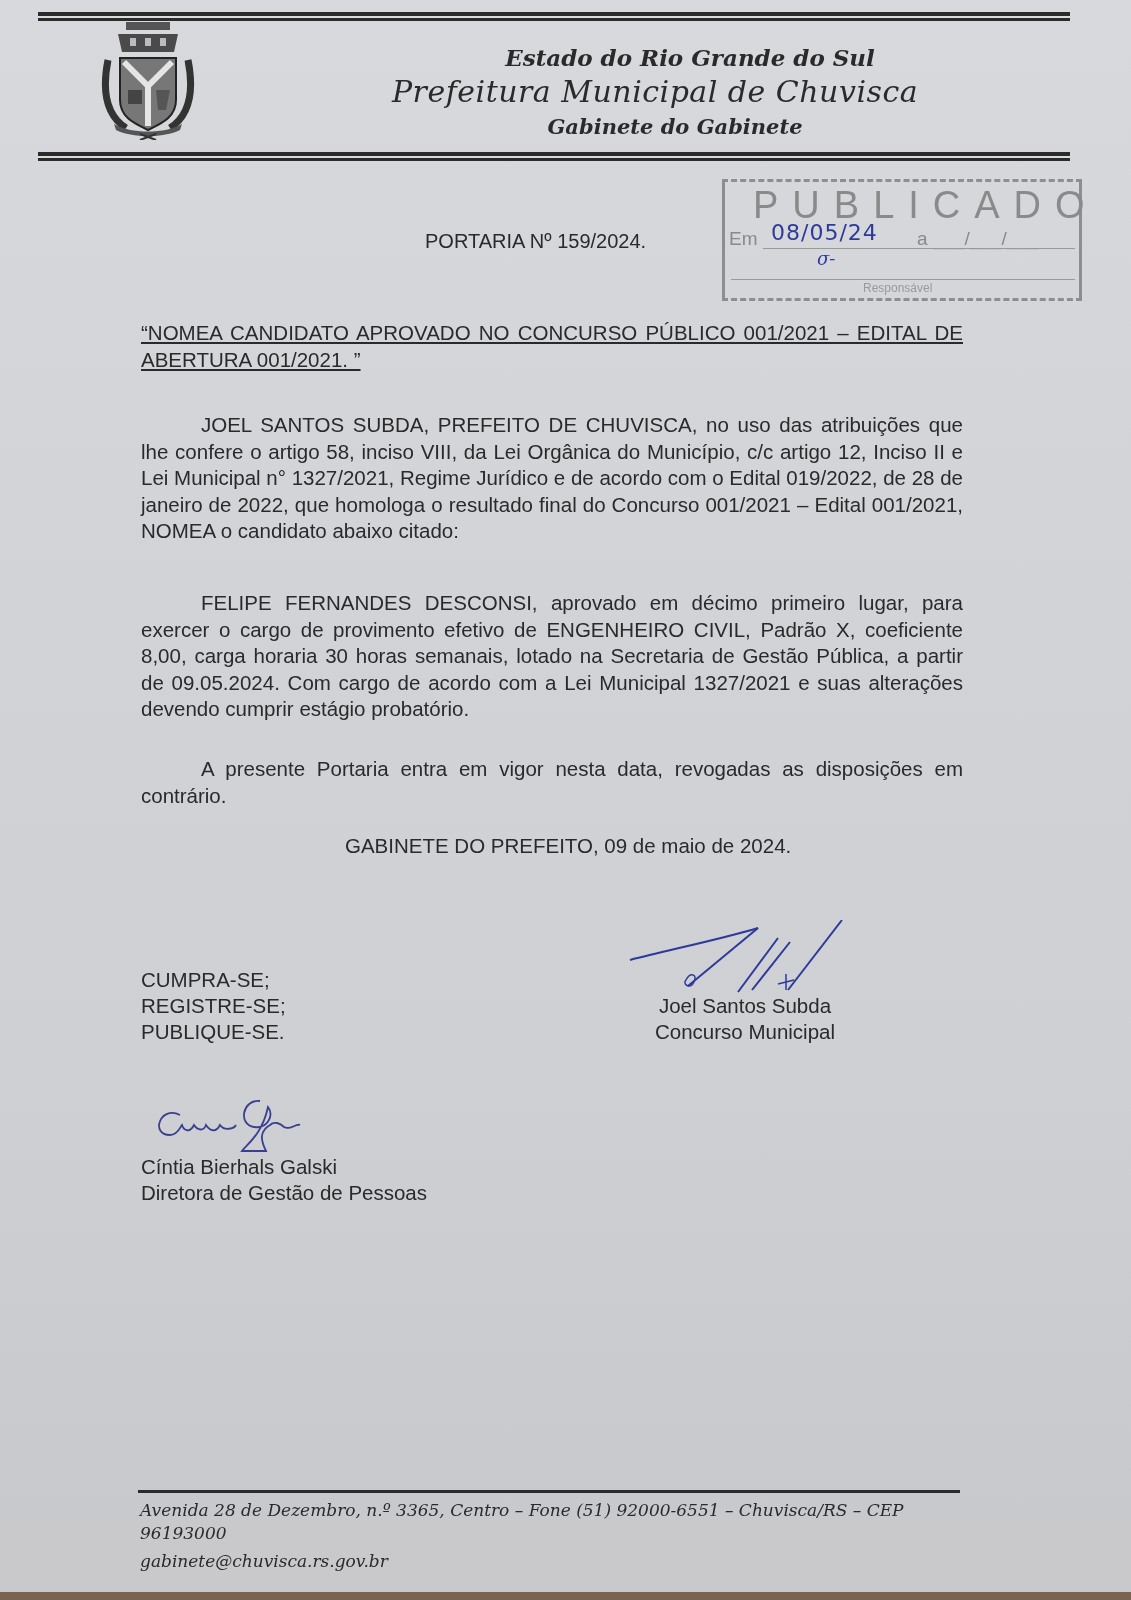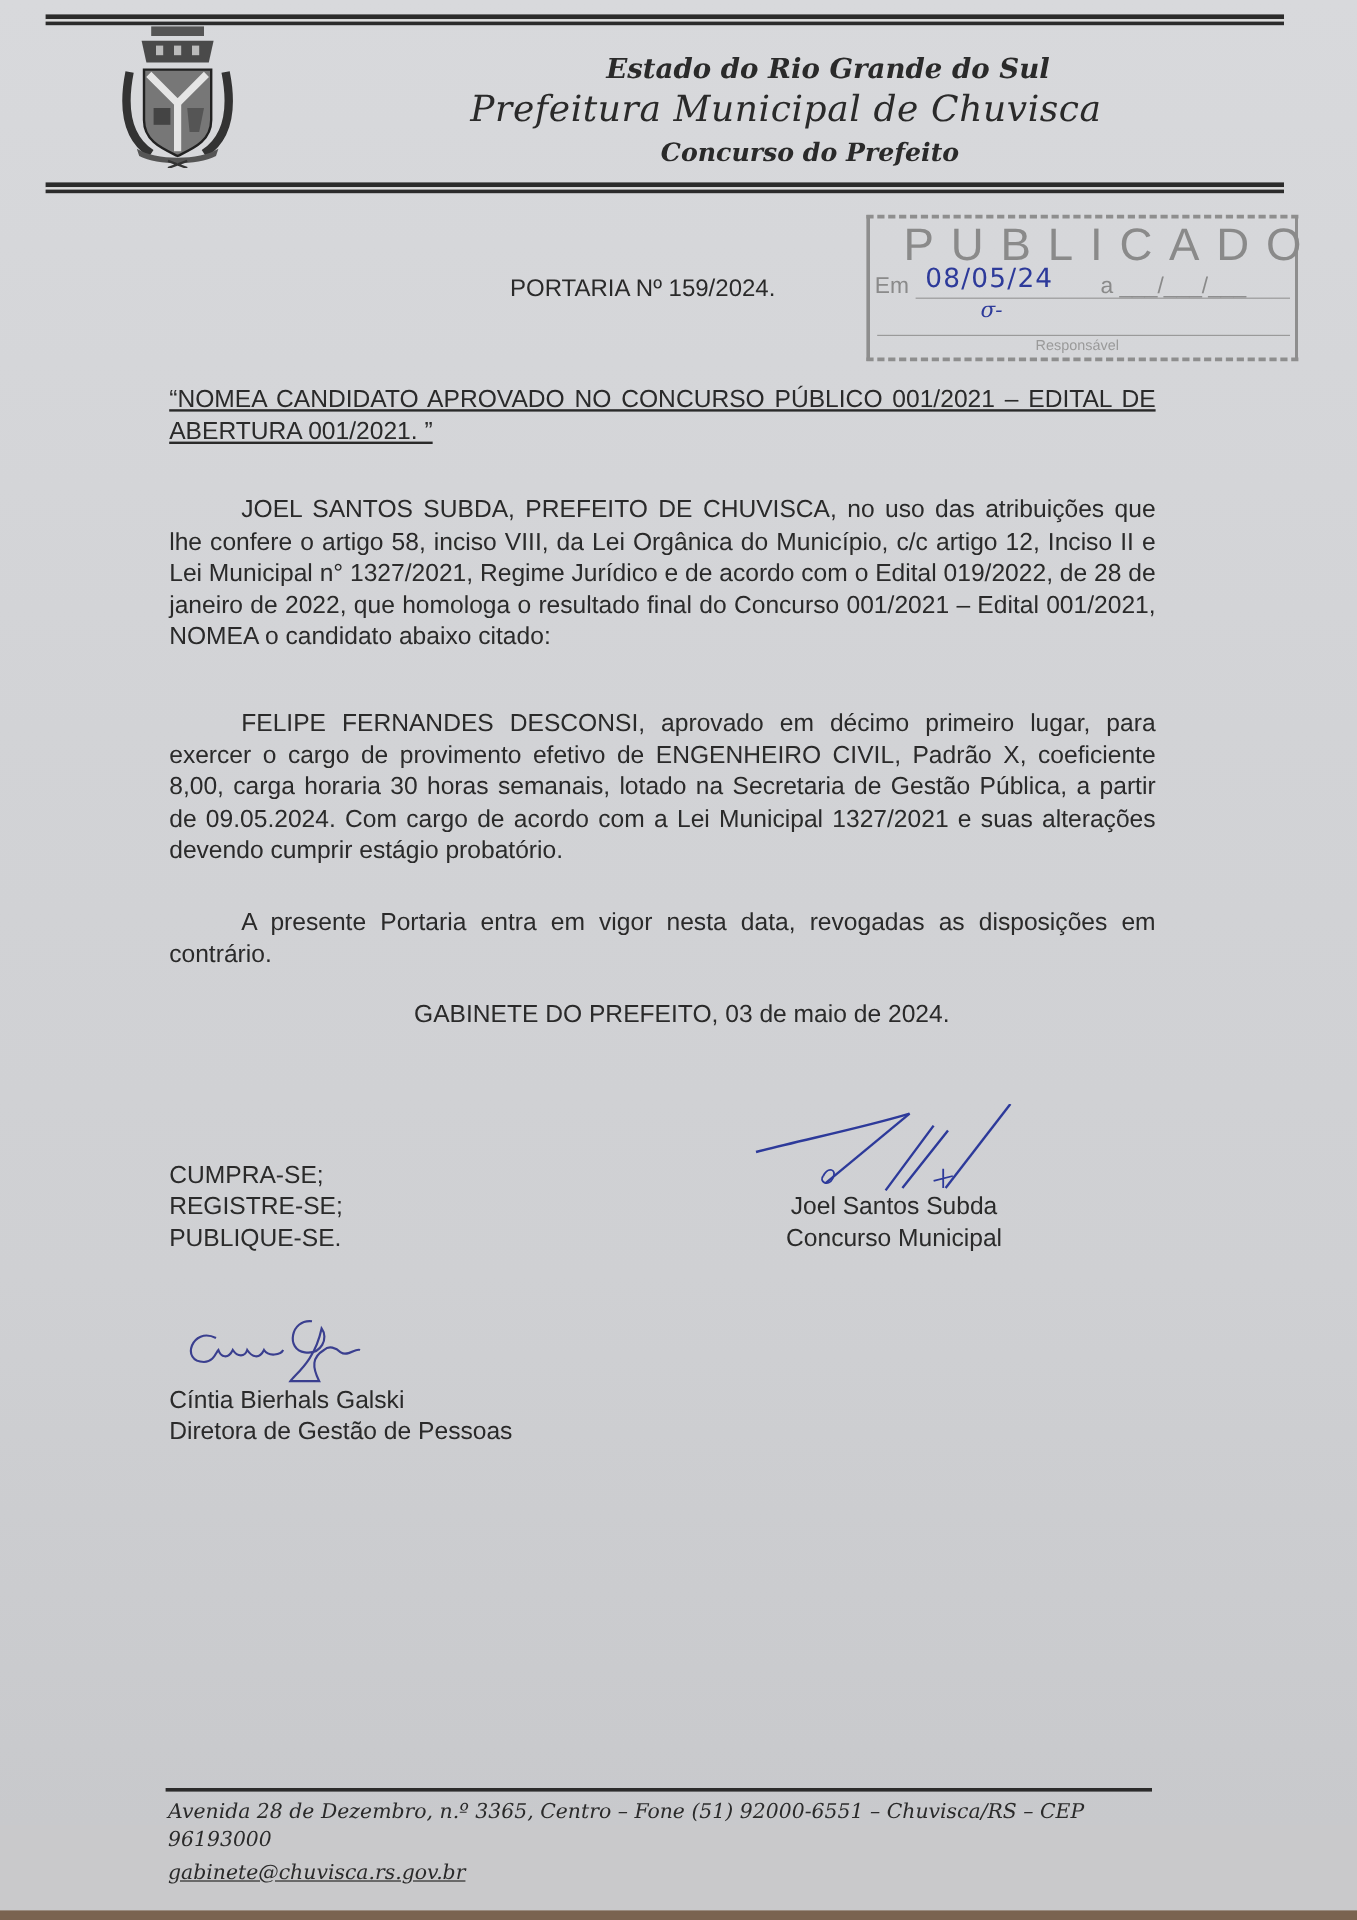--- a/index.html
+++ b/index.html
@@ -60,21 +60,21 @@
   .mayor-sig { position: absolute; left: 628px; top: 920px; width: 240px; height: 80px; }
   .mayor-block { position: absolute; left: 655px; top: 993px; font-size: 20.5px; line-height: 26px; color: #2a2a2a; text-align: center; }
   .dir-sig { position: absolute; left: 150px; top: 1095px; width: 200px; height: 60px; }
   .dir-block { position: absolute; left: 141px; top: 1154px; font-size: 20.5px; line-height: 26px; color: #2a2a2a; }
 
   .rule-foot { position: absolute; left: 138px; top: 1490px; width: 822px; height: 3px; background: #2b2b2b; }
   .footer { position: absolute; left: 140px; width: 820px; text-align: left;
             font-family: "DejaVu Serif", serif; font-style: italic; font-size: 17px; color: #2a2a2a; }
   .foot1 { top: 1500px; }
   .foot2 { top: 1523px; }
-  .foot3 { top: 1551px; text-decoration: underline; }
+  .foot3 { top: 1551px; }
 </style>
 </head>
 <body>
 
 <div class="paper">
 
   <div class="rule-double rule-top">
     <div class="l1"></div>
       <div class="l2"></div>
       <div class="l3"></div>
@@ -96,21 +96,21 @@
     <line x1="48" y1="66" x2="48" y2="106" stroke="#e5e5e5" stroke-width="6"></line>
     <rect x="28" y="70" width="14" height="14" fill="#444"></rect>
     <path d="M56 70 L70 70 L66 90 L58 90 Z" fill="#555"></path>
 
     <path d="M14 104 C30 114, 66 114, 82 104 L80 110 C64 118, 32 118, 16 110 Z" fill="#555"></path>
     <path d="M40 114 L56 120 M56 114 L40 120" stroke="#333" stroke-width="2"></path>
   </svg>
 
   <div class="hdr hdr-state">Estado do Rio Grande do Sul</div>
   <div class="hdr hdr-pref">Prefeitura Municipal de Chuvisca</div>
-  <div class="hdr hdr-gab">Concurso do Prefeito</div>
+  <div class="hdr hdr-gab">Gabinete do Gabinete</div>
 
   <div class="rule-double rule-mid">
     <div class="l1"></div>
       <div class="l2"></div>
       <div class="l3"></div>
   </div>
 
   <div class="portaria">PORTARIA Nº 159/2024.</div>
 
   <div class="stamp">
@@ -122,21 +122,21 @@
     <div class="stamp-initial">σ-</div>
     <div class="stamp-line2"></div>
     <div class="stamp-resp">Responsável</div>
   </div>
 
   <div class="body-text ementa">“NOMEA CANDIDATO APROVADO NO CONCURSO PÚBLICO 001/2021 – EDITAL DE ABERTURA 001/2021. ”</div>
   <div class="body-text par1 indent">JOEL SANTOS SUBDA, PREFEITO DE CHUVISCA, no uso das atribuições que lhe confere o artigo 58, inciso VIII, da Lei Orgânica do Município, c/c artigo 12, Inciso II e Lei Municipal n° 1327/2021, Regime Jurídico e de acordo com o Edital 019/2022, de 28 de janeiro de 2022, que homologa o resultado final do Concurso 001/2021 – Edital 001/2021, NOMEA o candidato abaixo citado:</div>
   <div class="body-text par2 indent">FELIPE FERNANDES DESCONSI, aprovado em décimo primeiro lugar, para exercer o cargo de provimento efetivo de ENGENHEIRO CIVIL, Padrão X, coeficiente 8,00, carga horaria 30 horas semanais, lotado na Secretaria de Gestão Pública, a partir de 09.05.2024. Com cargo de acordo com a Lei Municipal 1327/2021 e suas alterações devendo cumprir estágio probatório.</div>
   <div class="body-text par3 indent">A presente Portaria entra em vigor nesta data, revogadas as disposições em contrário.</div>
 
-  <div class="date-line">GABINETE DO PREFEITO, 03 de maio de 2024.</div>
+  <div class="date-line">GABINETE DO PREFEITO, 09 de maio de 2024.</div>
 
   <div class="orders">
     <div>CUMPRA-SE;</div>
     <div>REGISTRE-SE;</div>
     <div>PUBLIQUE-SE.</div>
   </div>
 
   <svg class="mayor-sig" viewBox="0 0 240 80">
     <path d="M2 40 C40 30, 90 20, 130 8" stroke="#2d3a9a" stroke-width="2" fill="none"></path>
     <path d="M130 8 L60 66" stroke="#2d3a9a" stroke-width="2" fill="none"></path>

